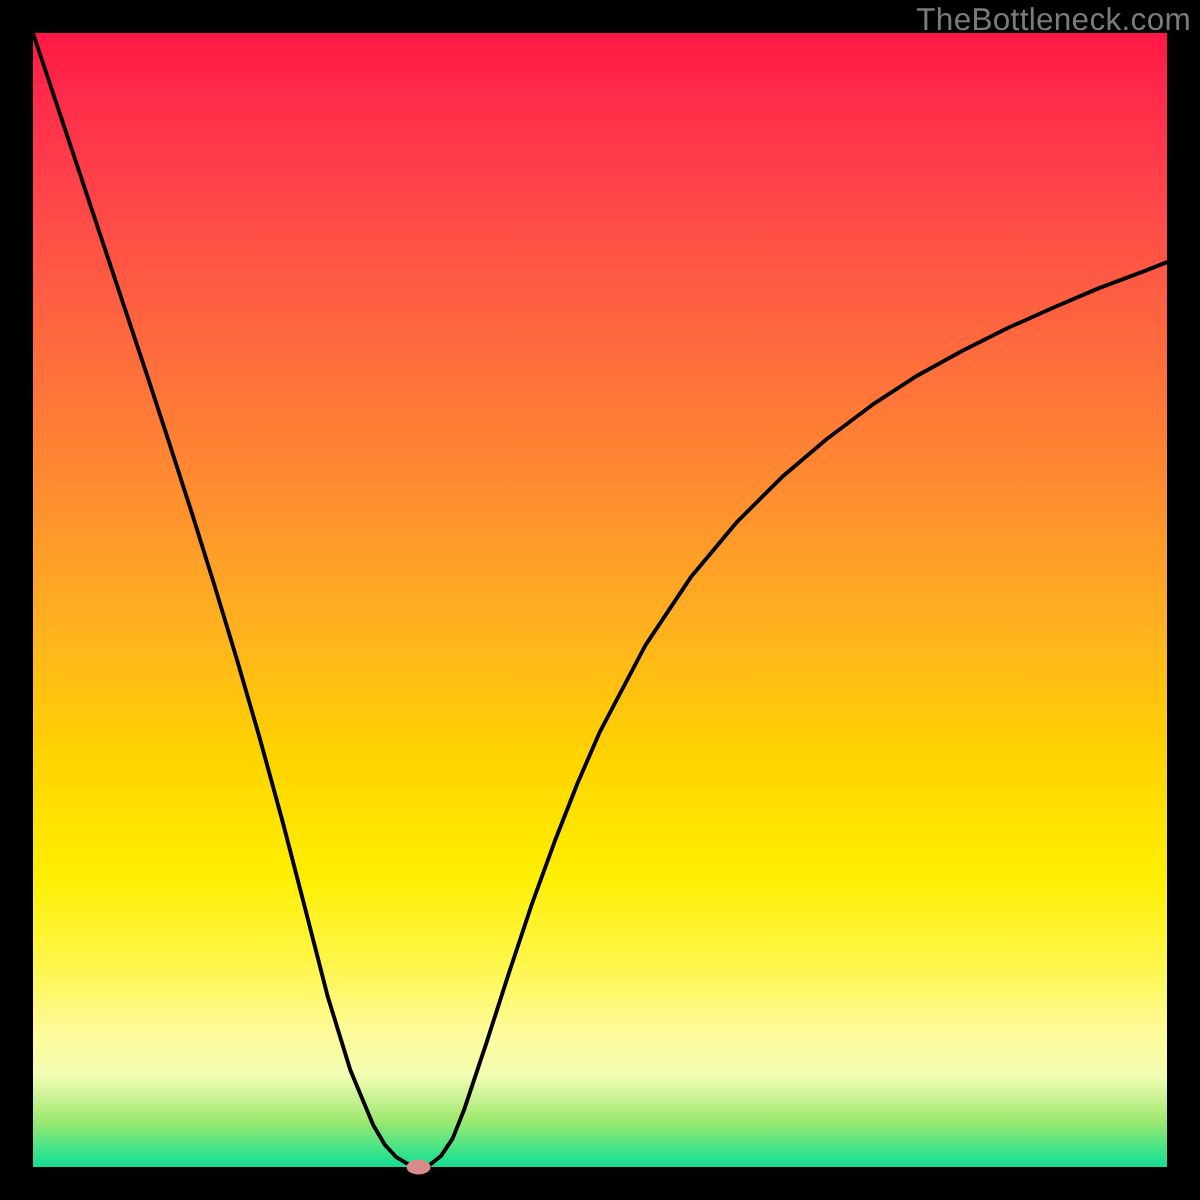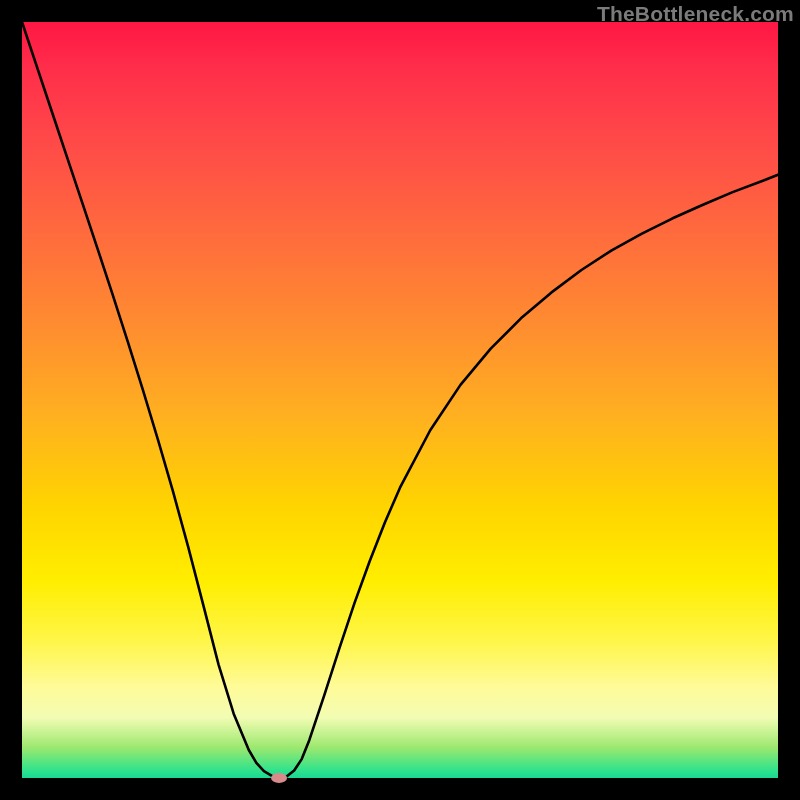--- a/index.html
+++ b/index.html
@@ -46,21 +46,21 @@
     width: 756px;
     height: 756px;
     overflow: visible;
   }
   .watermark {
     position: absolute;
     top: 2px;
     right: 6px;
     color: #7b7b7b;
     font-size: 21px;
-    font-weight: 700;
+    font-weight: 400;
     letter-spacing: 0.2px;
     user-select: none;
   }
 </style>
 </head>
 <body>
 
 <div class="frame">
   <div class="gradient"></div>
   <svg class="curve" viewBox="0 0 756 756">

